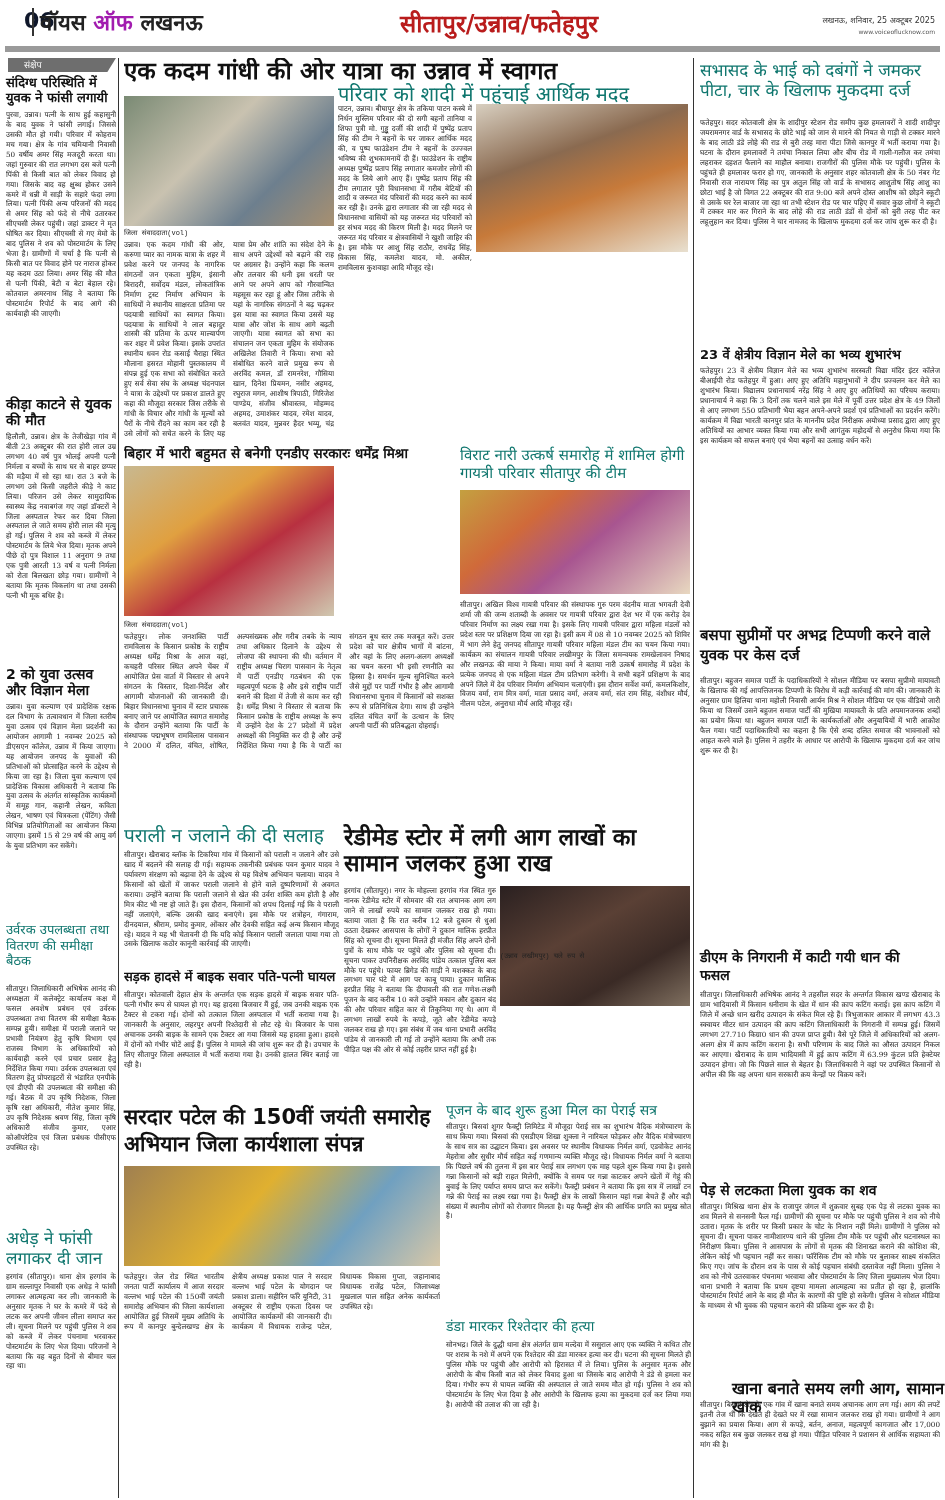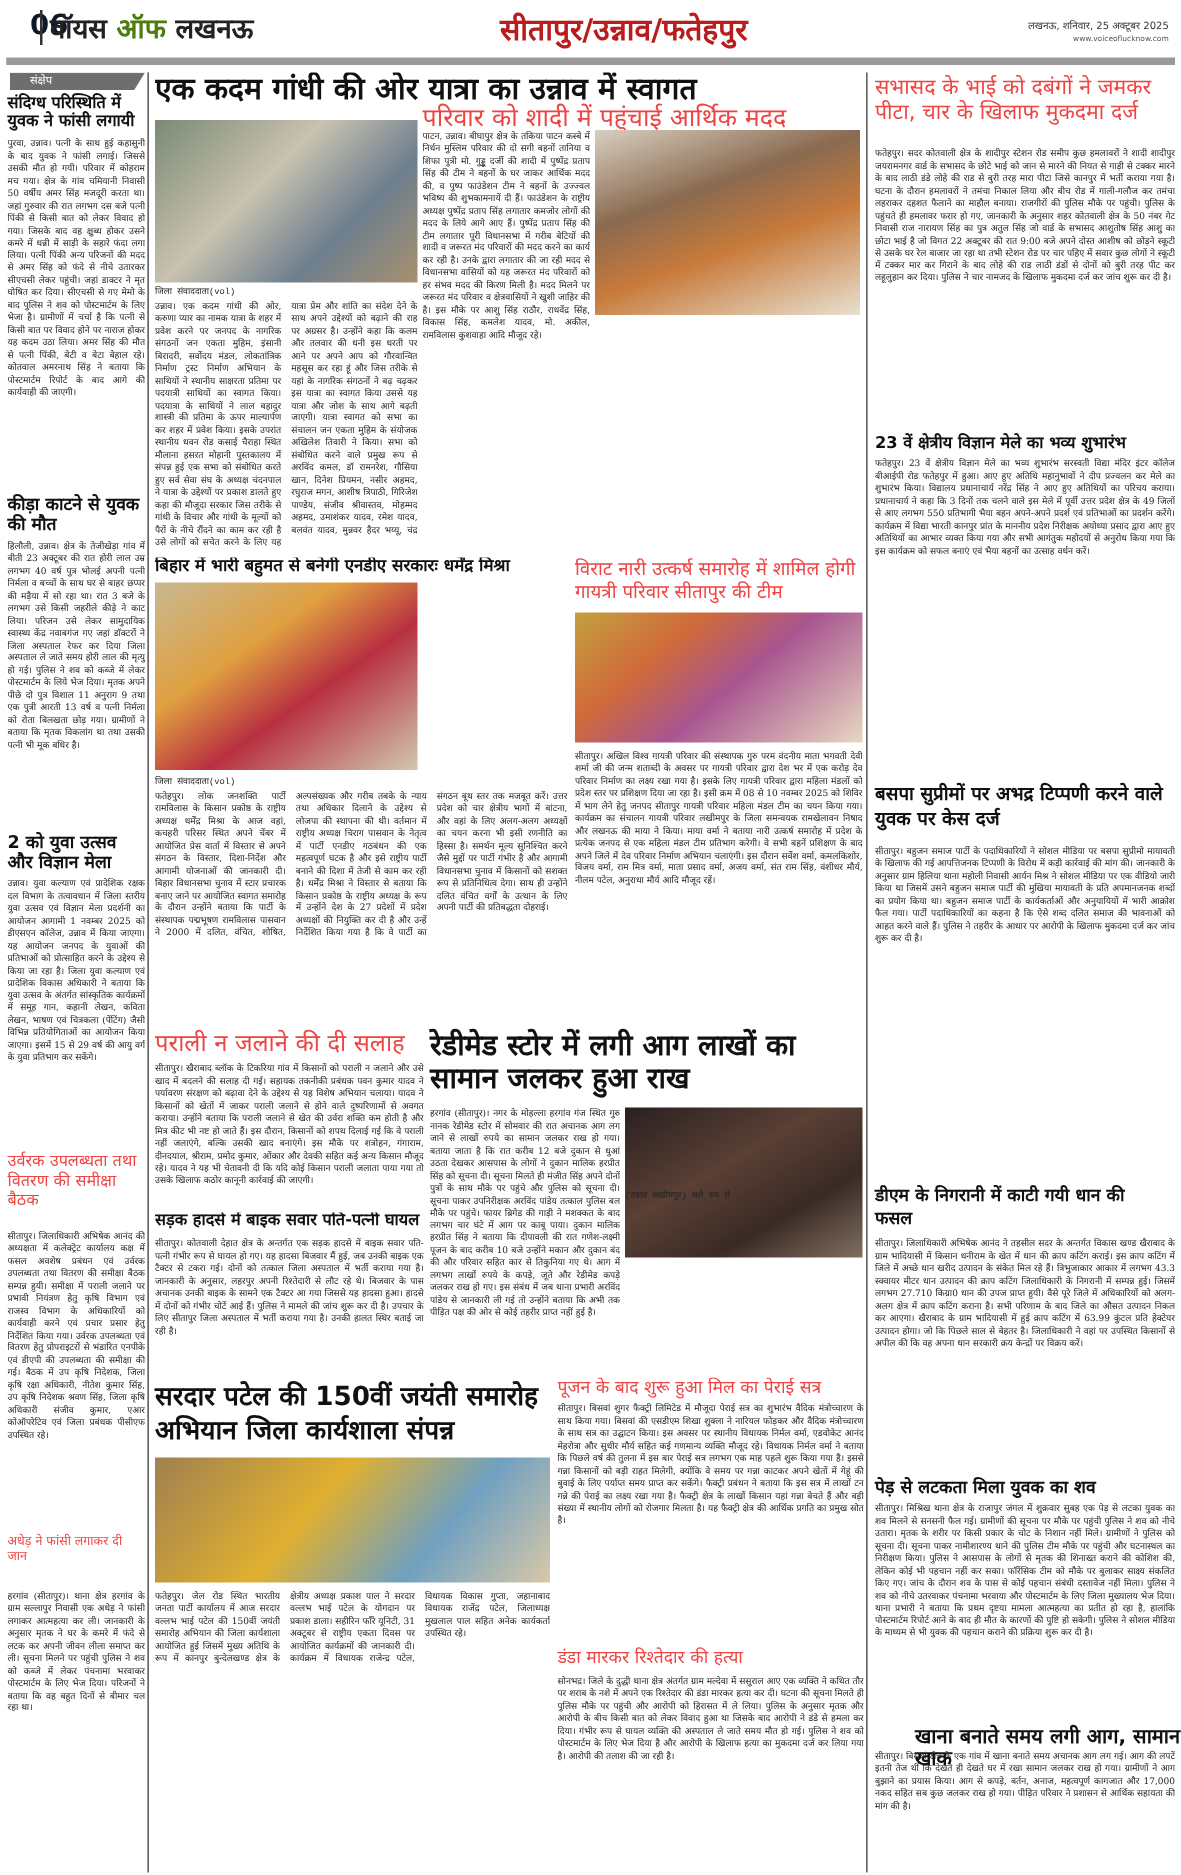--- a/index.html
+++ b/index.html
@@ -1,28 +1,28 @@
 <!DOCTYPE html>
 <html><head>
 <meta charset="utf-8">
 <style>
 *{box-sizing:border-box;margin:0;padding:0}
 body{width:945px;height:1500px;background:#fff;font-family:"DejaVu Sans",sans-serif;color:#111;overflow:hidden;position:relative}
 .abs{position:absolute}
 .mast-page{left:24px;top:8px;font:bold 22px "DejaVu Sans",sans-serif;color:#0f172a}
 .mast-sep{left:32px;top:8px;width:2px;height:28px;background:#333}
 .mast-name{left:40px;top:6px;font:bold 22px "DejaVu Sans",sans-serif;color:#222}
-.mast-name .mid{color:#4d7c0f}
+.mast-name .mid{color:#a21caf}
 .mast-section{left:400px;top:6px;font:bold 24px "DejaVu Sans",sans-serif;color:#b91c1c}
 .mast-date{right:10px;top:14px;font-size:8px;color:#333}
 .mast-url{right:10px;top:28px;font-size:6px;color:#555}
 .rule{left:5px;top:46px;width:935px;height:6px;background:#9a9a9a}
 .vline{width:1px;background:#333}
 .hl{font-family:"DejaVu Sans",sans-serif;font-weight:bold;color:#111;line-height:1.15}
-.hl-light{font-family:"DejaVu Sans",sans-serif;font-weight:normal;color:#ef4444;line-height:1.2}
+.hl-light{font-family:"DejaVu Sans",sans-serif;font-weight:normal;color:#0f766e;line-height:1.2}
 .body{font-family:"DejaVu Serif",serif;font-size:7.2px;line-height:1.38;color:#222;text-align:justify;overflow:hidden}
 .photo{background:linear-gradient(135deg,#7a8a74 0%,#c9c2b0 40%,#6d7f8e 70%,#a89070 100%);overflow:hidden}
 .photo2{background:linear-gradient(160deg,#d8cfc0 0%,#8a6a50 35%,#c77a3a 60%,#e8e0d0 100%)}
 .photo3{background:linear-gradient(140deg,#c4a040 0%,#d06a3a 30%,#a85590 55%,#e8d8c0 100%)}
 .photo4{background:linear-gradient(150deg,#2a2020 0%,#5a4035 40%,#3a2a25 70%,#807060 100%)}
 .photo5{background:linear-gradient(145deg,#c8b890 0%,#e0a040 35%,#b83040 60%,#d0c8b0 100%)}
 .photo6{background:linear-gradient(130deg,#a08050 0%,#e0b030 40%,#70a0c0 70%,#d8c8a8 100%)}
 .caption{font-size:7px;font-family:Liberation Mono, monospace;color:#222}
 .sankshep{left:8px;top:58px;width:108px;height:14px;background:#6e6e6e;color:#fff;font-size:9px;padding-left:16px;line-height:14px;clip-path:polygon(0 0,100% 0,92% 100%,0 100%)}
 </style>
@@ -51,21 +51,21 @@
 
 <div class="abs hl" style="left:6px;top:396px;width:110px;font-size:14px">कीड़ा काटने से युवक की मौत</div>
 <div class="abs body" style="left:6px;top:432px;width:110px;height:232px">हिलौली, उन्नाव। क्षेत्र के तेजीखेड़ा गांव में बीती 23 अक्टूबर की रात होरी लाल उम्र लगभग 40 वर्ष पुत्र भोलई अपनी पत्नी निर्मला व बच्चों के साथ घर से बाहर छप्पर की मड़ैया में सो रहा था। रात 3 बजे के लगभग उसे किसी जहरीले कीड़े ने काट लिया। परिजन उसे लेकर सामुदायिक स्वास्थ्य केंद्र नवाबगंज गए जहां डॉक्टरों ने जिला अस्पताल रेफर कर दिया जिला अस्पताल ले जाते समय होरी लाल की मृत्यु हो गई। पुलिस ने शव को कब्जे में लेकर पोस्टमार्टम के लिये भेज दिया। मृतक अपने पीछे दो पुत्र विशाल 11 अनुराग 9 तथा एक पुत्री आरती 13 वर्ष व पत्नी निर्मला को रोता बिलखता छोड़ गया। ग्रामीणों ने बताया कि मृतक विकलांग था तथा उसकी पत्नी भी मूक बधिर है।</div>
 
 <div class="abs hl" style="left:6px;top:666px;width:110px;font-size:14px">2 को युवा उत्सव और विज्ञान मेला</div>
 <div class="abs body" style="left:6px;top:702px;width:110px;height:216px">उन्नाव। युवा कल्याण एवं प्रादेशिक रक्षक दल विभाग के तत्वावधान में जिला स्तरीय युवा उत्सव एवं विज्ञान मेला प्रदर्शनी का आयोजन आगामी 1 नवम्बर 2025 को डीएसएन कॉलेज, उन्नाव में किया जाएगा। यह आयोजन जनपद के युवाओं की प्रतिभाओं को प्रोत्साहित करने के उद्देश्य से किया जा रहा है। जिला युवा कल्याण एवं प्रादेशिक विकास अधिकारी ने बताया कि युवा उत्सव के अंतर्गत सांस्कृतिक कार्यक्रमों में समूह गान, कहानी लेखन, कविता लेखन, भाषण एवं चित्रकला (पेंटिंग) जैसी विभिन्न प्रतियोगिताओं का आयोजन किया जाएगा। इसमें 15 से 29 वर्ष की आयु वर्ग के युवा प्रतिभाग कर सकेंगे।</div>
 
 <div class="abs hl-light" style="left:6px;top:922px;width:110px;font-size:13px">उर्वरक उपलब्धता तथा वितरण की समीक्षा बैठक</div>
 <div class="abs body" style="left:6px;top:984px;width:110px;height:240px">सीतापुर। जिलाधिकारी अभिषेक आनंद की अध्यक्षता में कलेक्ट्रेट कार्यालय कक्ष में फसल अवशेष प्रबंधन एवं उर्वरक उपलब्धता तथा वितरण की समीक्षा बैठक सम्पन्न हुयी। समीक्षा में पराली जलाने पर प्रभावी नियंत्रण हेतु कृषि विभाग एवं राजस्व विभाग के अधिकारियों को कार्यवाही करने एवं प्रचार प्रसार हेतु निर्देशित किया गया। उर्वरक उपलब्धता एवं वितरण हेतु प्रोपराइटरों से भंडारित एनपीके एवं डीएपी की उपलब्धता की समीक्षा की गई। बैठक में उप कृषि निदेशक, जिला कृषि रक्षा अधिकारी, नीतेश कुमार सिंह, उप कृषि निदेशक श्रवण सिंह, जिला कृषि अधिकारी संजीव कुमार, एआर कोऑपरेटिव एवं जिला प्रबंधक पीसीएफ उपस्थित रहे।</div>
 
-<div class="abs hl-light" style="left:6px;top:1228px;width:110px;font-size:10px">अधेड़ ने फांसी लगाकर दी जान</div>
+<div class="abs hl-light" style="left:6px;top:1228px;width:110px;font-size:17px">अधेड़ ने फांसी लगाकर दी जान</div>
 <div class="abs body" style="left:6px;top:1272px;width:110px;height:224px">हरगांव (सीतापुर)। थाना क्षेत्र हरगांव के ग्राम सल्लापुर निवासी एक अधेड़ ने फांसी लगाकर आत्महत्या कर ली। जानकारी के अनुसार मृतक ने घर के कमरे में फंदे से लटक कर अपनी जीवन लीला समाप्त कर ली। सूचना मिलने पर पहुंची पुलिस ने शव को कब्जे में लेकर पंचनामा भरवाकर पोस्टमार्टम के लिए भेज दिया। परिजनों ने बताया कि वह बहुत दिनों से बीमार चल रहा था।</div>
 
 <div class="abs hl" style="left:124px;top:58px;width:565px;font-size:24px;white-space:nowrap;overflow:hidden">एक कदम गांधी की ओर यात्रा का उन्नाव में स्वागत</div>
 <div class="abs photo" style="left:124px;top:96px;width:210px;height:130px"></div>
 <div class="abs caption" style="left:124px;top:228px">जिला संवाददाता(vol)</div>
 <div class="abs body" style="left:124px;top:240px;width:210px;height:200px;column-count:2;column-gap:8px">उन्नाव। एक कदम गांधी की ओर, करुणा प्यार का नामक यात्रा के शहर में प्रवेश करने पर जनपद के नागरिक संगठनों जन एकता मुहिम, इंसानी बिरादरी, सर्वोदय मंडल, लोकतांत्रिक निर्माण ट्रस्ट निर्माण अभियान के साथियों ने स्थानीय साक्षरता प्रतिमा पर पदयात्री साथियों का स्वागत किया। पदयात्रा के साथियों ने लाल बहादुर शास्त्री की प्रतिमा के ऊपर माल्यार्पण कर शहर में प्रवेश किया। इसके उपरांत स्थानीय धवन रोड कसाई चैराहा स्थित मौलाना हसरत मोहानी पुस्तकालय में संपन्न हुई एक सभा को संबोधित करते हुए सर्व सेवा संघ के अध्यक्ष चंदनपाल ने यात्रा के उद्देश्यों पर प्रकाश डालते हुए कहा की मौजूदा सरकार जिस तरीके से गांधी के विचार और गांधी के मूल्यों को पैरों के नीचे रौंदने का काम कर रही है उसे लोगों को सचेत करने के लिए यह यात्रा प्रेम और शांति का संदेश देने के साथ अपने उद्देश्यों को बढ़ाने की राह पर अग्रसर है। उन्होंने कहा कि कलम और तलवार की धनी इस धरती पर आने पर अपने आप को गौरवान्वित महसूस कर रहा हूं और जिस तरीके से यहां के नागरिक संगठनों ने बढ़ चढ़कर इस यात्रा का स्वागत किया उससे यह यात्रा और जोश के साथ आगे बढ़ती जाएगी। यात्रा स्वागत को सभा का संचालन जन एकता मुहिम के संयोजक अखिलेश तिवारी ने किया। सभा को संबोधित करने वाले प्रमुख रूप से अरविंद कमल, डॉ रामनरेश, गौसिया खान, दिनेश प्रियमन, नसीर अहमद, रघुराज मगन, आशीष त्रिपाठी, गिरिजेश पाण्डेय, संजीव श्रीवास्तव, मोहम्मद अहमद, उमाशंकर यादव, रमेश यादव, बलवंत यादव, मुन्नवर हैदर भय्यू, चंद्र प्रकाश शुक्ला, सुमित गुप्ता, के के मिश्रा, चंद्रभान यादव आदि मौजूद रहे।</div>
 
 <div class="abs hl-light" style="left:338px;top:82px;width:350px;font-size:20px">परिवार को शादी में पहुंचाई आर्थिक मदद</div>
 <div class="abs photo2" style="left:476px;top:104px;width:212px;height:148px"></div>
 <div class="abs body" style="left:338px;top:104px;width:134px;height:336px">पाटन, उन्नाव। बीघापुर क्षेत्र के तकिया पाटन कस्बे में निर्धन मुस्लिम परिवार की दो सगी बहनों तानिया व शिफा पुत्री मो. गुड्डू दर्जी की शादी में पुष्पेंद्र प्रताप सिंह की टीम ने बहनों के घर जाकर आर्थिक मदद की, व पुष्प फाउंडेशन टीम ने बहनों के उज्ज्वल भविष्य की शुभकामनायें दी हैं। फाउंडेशन के राष्ट्रीय अध्यक्ष पुष्पेंद्र प्रताप सिंह लगातार कमजोर लोगों की मदद के लिये आगे आए हैं। पुष्पेंद्र प्रताप सिंह की टीम लगातार पूरी विधानसभा में गरीब बेटियों की शादी व जरूरत मंद परिवारों की मदद करने का कार्य कर रही है। उनके द्वारा लगातार की जा रही मदद से विधानसभा वासियों को यह जरूरत मंद परिवारों को हर संभव मदद की किरण मिली है। मदद मिलने पर जरूरत मंद परिवार व क्षेत्रवासियों ने खुशी जाहिर की है। इस मौके पर आशु सिंह राठौर, राधवेंद्र सिंह, विकास सिंह, कमलेश यादव, मो. अकील, रामविलास कुशवाहा आदि मौजूद रहे।</div>

